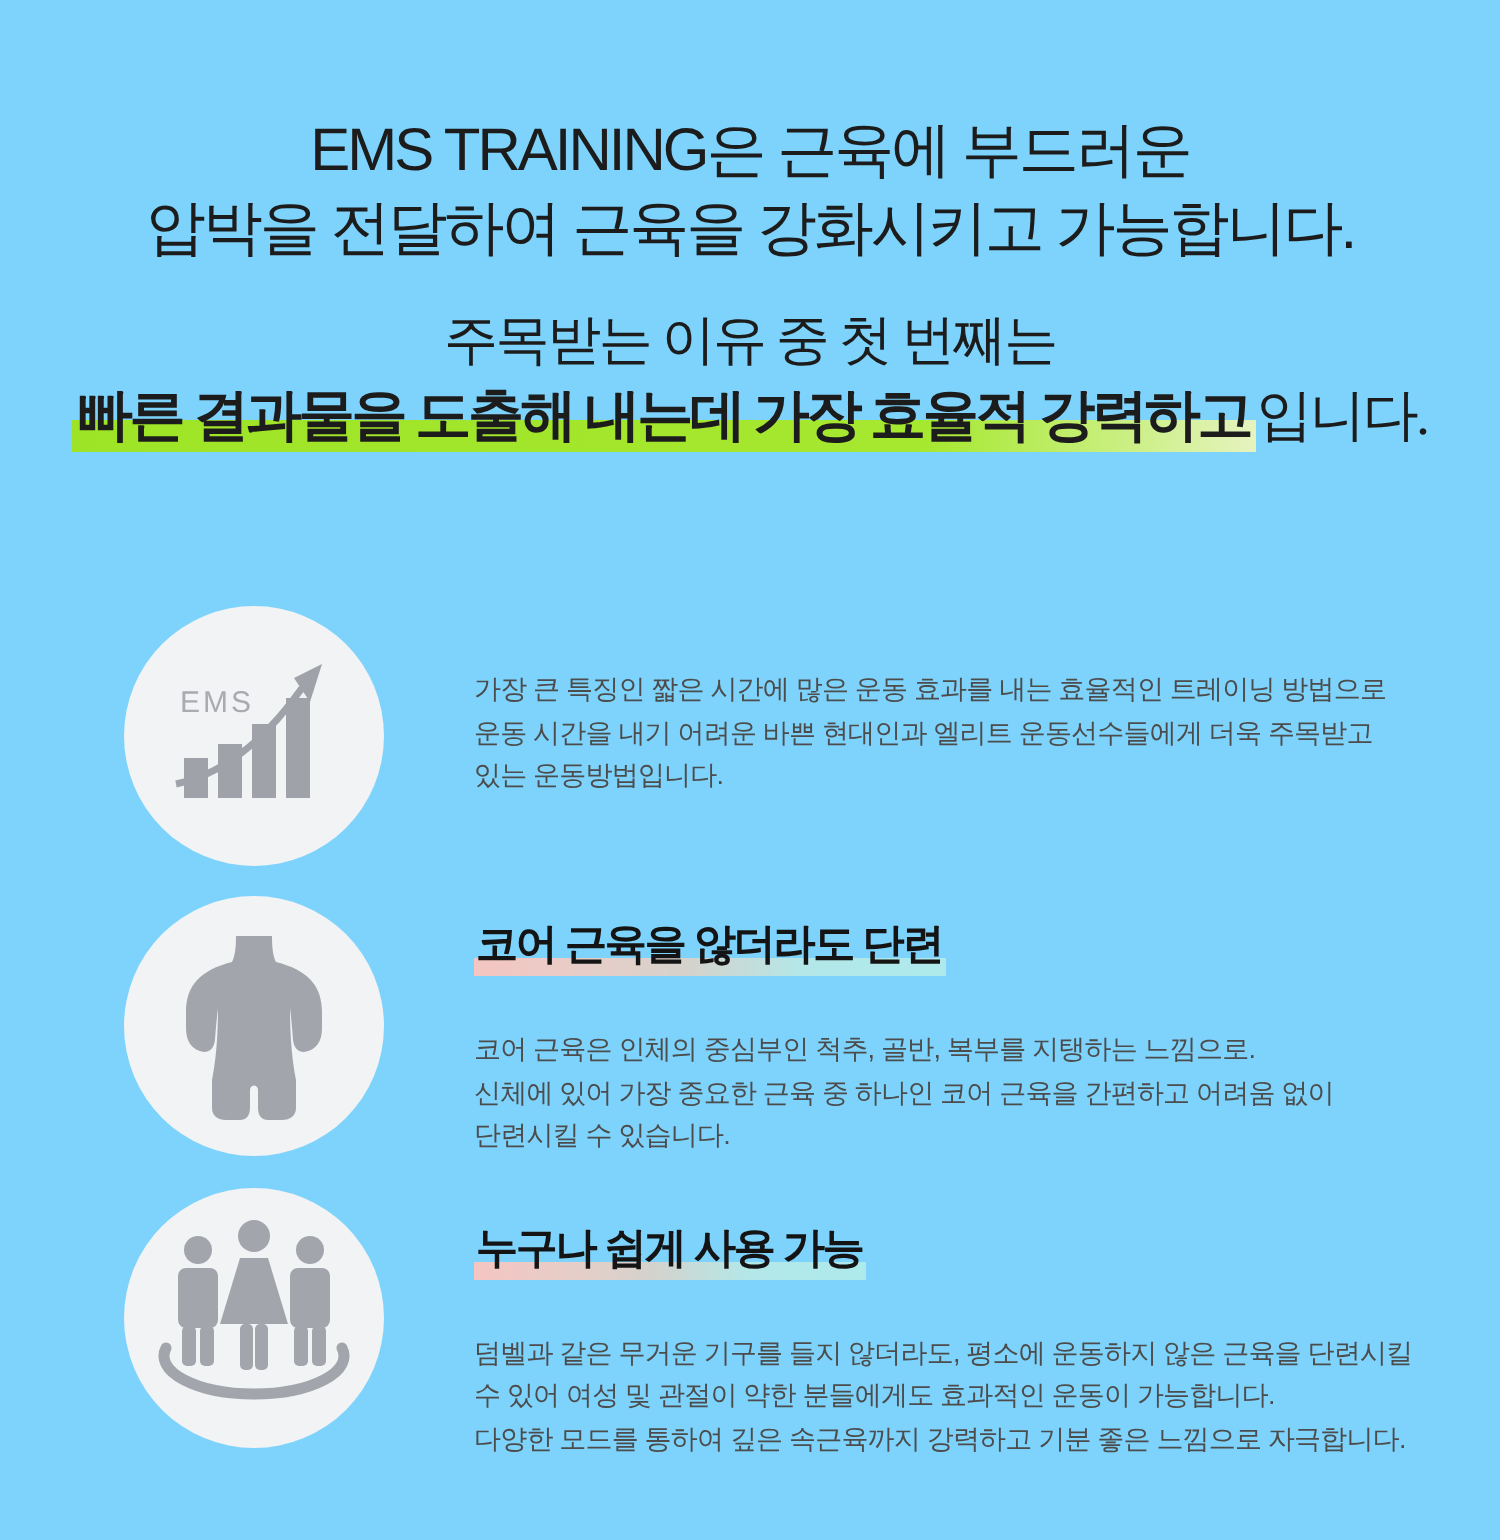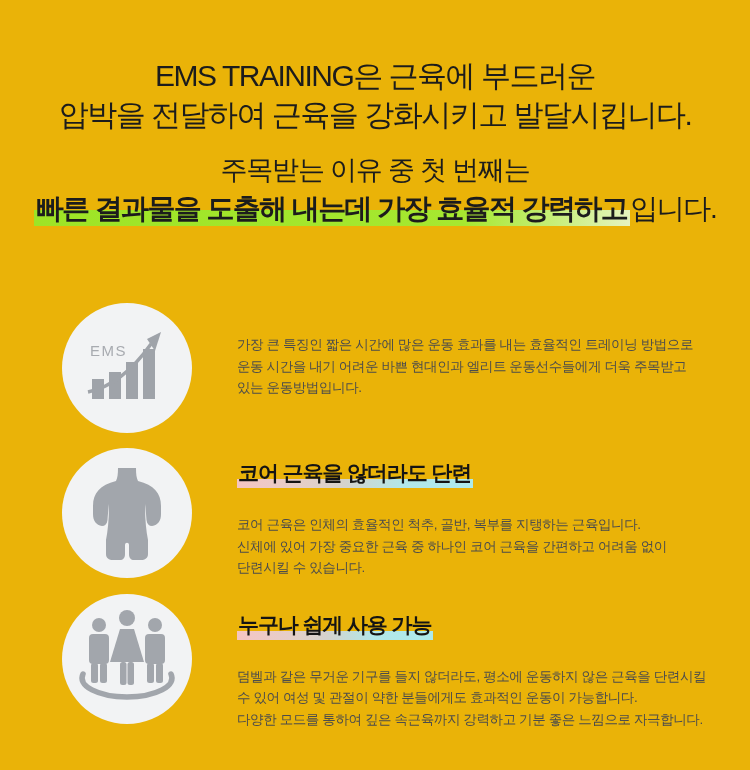--- a/index.html
+++ b/index.html
@@ -1,32 +1,32 @@
 <!DOCTYPE html>
 <html><head>
 <meta charset="utf-8">
 <style>
   * { margin:0; padding:0; box-sizing:border-box; }
   html,body { background:#ffffff; }
   .page {
     position:relative;
     width:750px; height:770px;
     margin:0 auto;
-    background:#eab308;
+    background:#7dd3fc;
     font-family:"Liberation Sans","DejaVu Sans",sans-serif;
     overflow:hidden;
   }
   
   .header { padding-top:56px; text-align:center; }
   .main-title {
     font-size:30px; line-height:39px;
     font-weight:400; color:#1c1c1c;
     letter-spacing:-1.5px;
   }
-  .subtitle { margin-top:17px; }
+  .subtitle { margin-top:17px;font-family:Liberation Serif, serif; }
   .subtitle-line1 {
     font-size:27px; line-height:38px;
     font-weight:400; color:#1c1c1c;
     letter-spacing:-1.2px;
   }
   .subtitle-line2 {
     font-size:28px; line-height:40px;
     font-weight:400; color:#1c1c1c;
     letter-spacing:-1.4px;
   }
@@ -78,21 +78,21 @@
   .icon-svg { display:block; }
 </style>
 </head>
 <body>
 
 <div class="page">
 
   <div class="header">
     <div class="main-title">
       <div>EMS TRAINING은 근육에 부드러운</div>
-      <div>압박을 전달하여 근육을 강화시키고 발달시킵니다.</div>
+      <div>압박을 전달하여 근육을 강화시키고 가능합니다.</div>
     </div>
     <div class="subtitle">
       <div class="subtitle-line1">주목받는 이유 중 첫 번째는</div>
       <div class="subtitle-line2"><span class="subtitle-strong">빠른 결과물을 도출해 내는데 가장 효율적 강력하고</span><span>입니다.</span></div>
     </div>
   </div>
 
   <div class="features">
 
     <div class="feature">
@@ -123,21 +123,21 @@
             C 83 70 84 82 86 92 L 86 106 C 86 110 83 112 79 112 L 72 112
             C 69 112 67 110 67 106 L 67 97 C 67 94 63 94 63 97 L 63 106
             C 63 110 61 112 58 112 L 51 112 C 47 112 44 110 44 106 L 44 92
             C 46 82 47 70 47 56 C 46.5 60 46 65 45.5 72
             C 45 76 43 78 40 78 C 34 77 31 73 31 66 L 31 58
             C 31 45 38 37 54 33 C 55.5 30 56 26 56 20 Z"></path>
         </svg>
       </div>
       <div class="feature-text">
         <div class="feature-title">코어 근육을 않더라도 단련</div>
-        <div class="feature-body">코어 근육은 인체의 효율적인 척추, 골반, 복부를 지탱하는 근육입니다.
+        <div class="feature-body">코어 근육은 인체의 중심부인 척추, 골반, 복부를 지탱하는 느낌으로.
 신체에 있어 가장 중요한 근육 중 하나인 코어 근육을 간편하고 어려움 없이
 단련시킬 수 있습니다.</div>
       </div>
     </div>
 
     <div class="feature">
       <div class="icon-circle">
         <svg class="icon-svg" width="130" height="130" viewBox="0 0 130 130">
           <path d="M 21 80 A 45 19 0 1 0 109 80" stroke="#a2a6ac" stroke-width="5.5" fill="none" stroke-linecap="round"></path>
 

